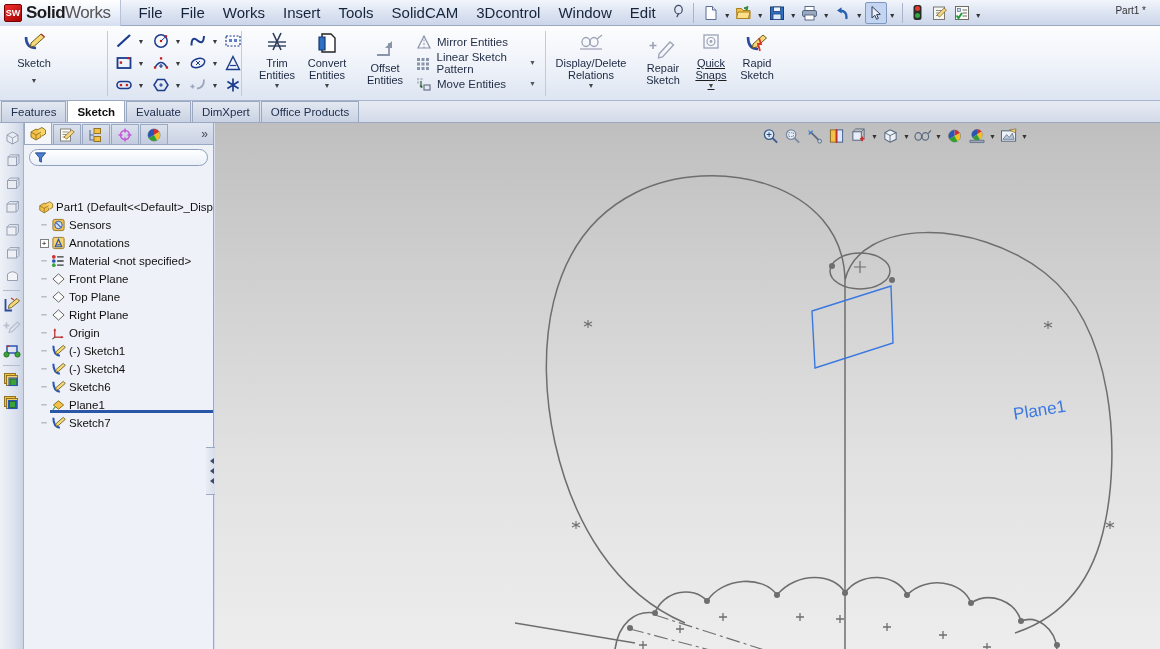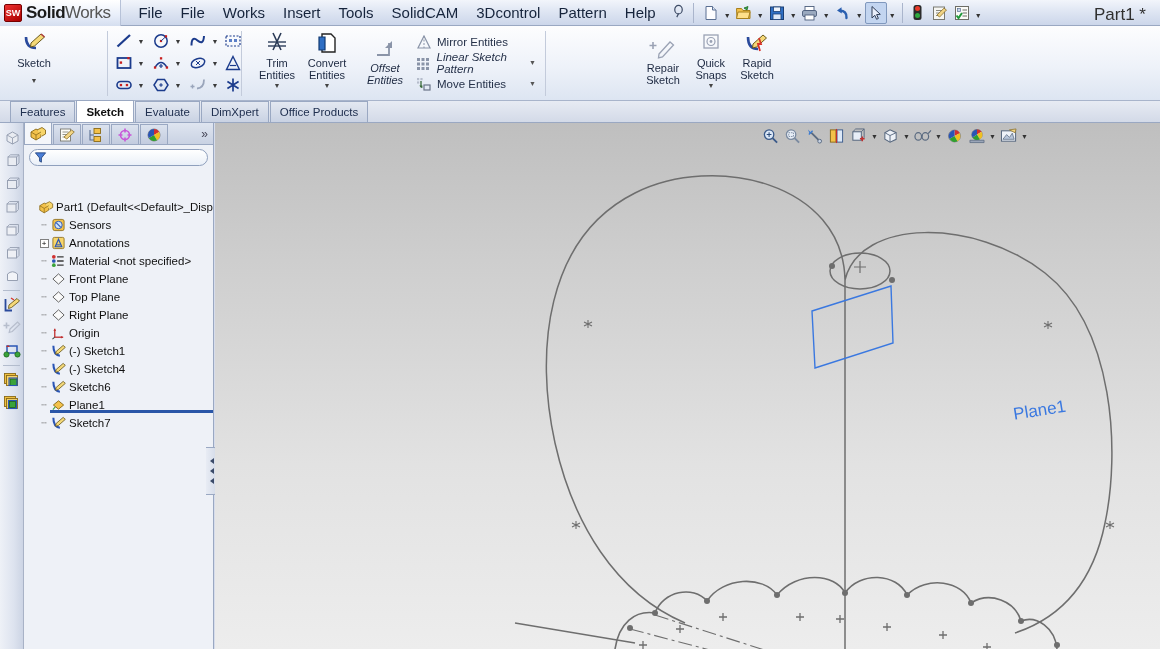--- a/index.html
+++ b/index.html
@@ -52,21 +52,21 @@
     width: 22px; height: 22px; display: flex; align-items: center; justify-content: center;
     border: 1px solid transparent; border-radius: 2px;
   }
   .qat-btn.pressed { background: #c3d5f0; border: 1px solid #8098bd; }
   .caret-s {
     width: 11px; height: 22px; display: flex; align-items: flex-end; justify-content: center;
     padding-bottom: 5px; color: #333; font-size: 7px;
   }
   .doc-title {
     position: absolute; right: 14px; top: 5px;
-    font-size: 17px; color: #303030;
+    font-size: 10px; color: #303030;
   }
 
   
   .ribbon {
     position: absolute; left: 0; top: 26px; width: 1160px; height: 75px;
     background: linear-gradient(180deg,#fdfdfe 0%,#eef2f9 55%,#dde5f2 100%);
     border-bottom: 1px solid #a8b4cb;
   }
   .rb-group { position: absolute; top: 0; height: 75px; }
   .rb-group .divider {
@@ -96,21 +96,21 @@
     height: 18px; font-size: 11.5px; color: #253149; padding: 0 2px;
   }
   .text-cmd .ico { width: 17px; height: 16px; display:flex; align-items:center; justify-content:center;}
   .grp-caret { position: absolute; font-size: 7px; color: #555; }
 
   
   .cmdtabs {
     position: absolute; left: 0; top: 101px; width: 1160px; height: 22px;
     background: linear-gradient(180deg,#e7ebf3 0%,#d3dae8 100%);
     border-bottom: 1px solid #9aa8c2;
-    display: flex; align-items: flex-end; padding-left: 10px;
+    display: flex; align-items: flex-end; padding-left: 1px;
   }
   .cmdtab {
     height: 21px; line-height: 21px; padding: 0 9px; font-size: 11.5px;
     background: linear-gradient(180deg,#e3e8f1 0%,#c9d2e3 100%);
     border: 1px solid #9aa8c2; border-bottom: none; margin-right: 1px;
     color: #203050; cursor: default;
   }
   .cmdtab.active {
     background: #ffffff; font-weight: bold; color: #101010;
     height: 22px; line-height: 22px;
@@ -217,22 +217,22 @@
     </div>
 
     <div class="menu">
       <div class="menu-item">File</div>
       <div class="menu-item">File</div>
       <div class="menu-item">Works</div>
       <div class="menu-item">Insert</div>
       <div class="menu-item">Tools</div>
       <div class="menu-item">SolidCAM</div>
       <div class="menu-item">3Dcontrol</div>
-      <div class="menu-item">Pattern</div>
-      <div class="menu-item">Help</div>
+      <div class="menu-item">Window</div>
+      <div class="menu-item">Edit</div>
       <div class="pin-icon">
         <svg width="15" height="15" viewBox="0 0 16 16">
             <ellipse cx="8" cy="6" rx="4" ry="4.5" fill="none" stroke="#3e4c66" stroke-width="1.3"></ellipse>
             <path d="M8 10.2 L6.2 14" stroke="#3e4c66" stroke-width="1.3" fill="none"></path>
           </svg>
       </div>
     </div>
 
     <div class="tb-sep"></div>
 
@@ -435,40 +435,40 @@
       <div class="big-btn" style="left:52px;">
         <div class="ico">
           <svg width="26" height="24" viewBox="0 0 26 24">
               <path d="M8 3 h9 l4 4 v14 H8 Z" fill="#ffffff" stroke="#232323" stroke-width="1.4"></path>
               <path d="M5 6 h6 v13 H5 Z" fill="#2f6fc4" stroke="#123a72" stroke-width="1.2"></path>
             </svg>
         </div>
         <div class="lbl">Convert<br>Entities</div>
         <div class="drop">▼</div>
       </div>
-      <div class="big-btn" style="left:110px; top:8px;font-style:italic;">
+      <div class="big-btn" style="left:110px; top:8px;">
         <div class="ico">
           <svg width="26" height="22" viewBox="0 0 26 22">
               <path d="M5 17 L17 17 L17 5" fill="none" stroke="#8a94a8" stroke-width="1.8"></path>
               <path d="M13 10 L20 3 L20 10 Z" fill="#8a94a8"></path>
             </svg>
         </div>
         <div class="lbl">Offset<br>Entities</div>
       </div>
 
       <div class="text-cmd" style="left:170px; top:7px;justify-content:center;">
         <span class="ico">
           <svg width="16" height="15" viewBox="0 0 16 15">
               <path d="M8 1 L14 13 H2 Z" fill="none" stroke="#8a94a8" stroke-width="1.2"></path>
               <path d="M8 1 v12" stroke="#8a94a8" stroke-width="1" stroke-dasharray="2 1.5"></path>
             </svg>
         </span>
         <span>Mirror Entities</span>
       </div>
-      <div class="text-cmd" style="left:170px; top:28px;font-style:italic;">
+      <div class="text-cmd" style="left:170px; top:28px;">
         <span class="ico">
           <svg width="16" height="15" viewBox="0 0 16 15">
               <g fill="#8a94a8">
                 <rect x="2" y="2" width="3" height="3"></rect>
                 <rect x="6.5" y="2" width="3" height="3"></rect>
                 <rect x="11" y="2" width="3" height="3"></rect>
                 <rect x="2" y="6.5" width="3" height="3"></rect>
                 <rect x="6.5" y="6.5" width="3" height="3"></rect>
                 <rect x="11" y="6.5" width="3" height="3"></rect>
                 <rect x="2" y="11" width="3" height="3"></rect>
@@ -493,30 +493,42 @@
               <rect x="8" y="8" width="6" height="5" fill="none" stroke="#6a7488" stroke-width="1.2"></rect>
             </svg>
         </span>
         <span>Move Entities</span>
       </div>
       <div class="grp-caret" style="left:286px; top:54px;">▼</div>
       <div class="divider"></div>
     </div>
 
     <div class="rb-group" style="left:547px; width:225px;">
+      <div class="big-btn" style="left:2px; width:84px;">
+        <div class="ico">
+          <svg width="30" height="22" viewBox="0 0 30 22">
+              <path d="M4 16 h22" stroke="#9aa2b4" stroke-width="1.2"></path>
+              <ellipse cx="10" cy="9" rx="4" ry="4.5" fill="none" stroke="#9aa2b4" stroke-width="1.3"></ellipse>
+              <ellipse cx="18" cy="9" rx="4" ry="4.5" fill="none" stroke="#9aa2b4" stroke-width="1.3"></ellipse>
+              <path d="M21 6 L26 2" stroke="#9aa2b4" stroke-width="1.3"></path>
+            </svg>
+        </div>
+        <div class="lbl">Display/Delete<br>Relations</div>
+        <div class="drop">▼</div>
+      </div>
       <div class="big-btn" style="left:92px; top:8px; width:48px;">
         <div class="ico">
           <svg width="28" height="22" viewBox="0 0 28 22">
               <path d="M4 4 v7 M0.5 7.5 h7" stroke="#9aa2b4" stroke-width="1.6"></path>
               <path d="M10 16 L21 4 L24.5 7 L13.5 19 L9.5 20 Z" fill="none" stroke="#9aa2b4" stroke-width="1.3"></path>
             </svg>
         </div>
         <div class="lbl">Repair<br>Sketch</div>
       </div>
-      <div class="big-btn" style="left:142px; width:44px;">
+      <div class="big-btn" style="left:142px; width:44px;text-decoration:underline;">
         <div class="ico">
           <svg width="24" height="22" viewBox="0 0 24 22">
               <rect x="5" y="2" width="14" height="13" fill="none" stroke="#9aa2b4" stroke-width="1.3"></rect>
               <circle cx="12" cy="8.5" r="4" fill="none" stroke="#9aa2b4" stroke-width="1.2"></circle>
               <circle cx="12" cy="8.5" r="1.4" fill="#9aa2b4"></circle>
             </svg>
         </div>
         <div class="lbl">Quick<br>Snaps</div>
         <div class="drop">▼</div>
       </div>

